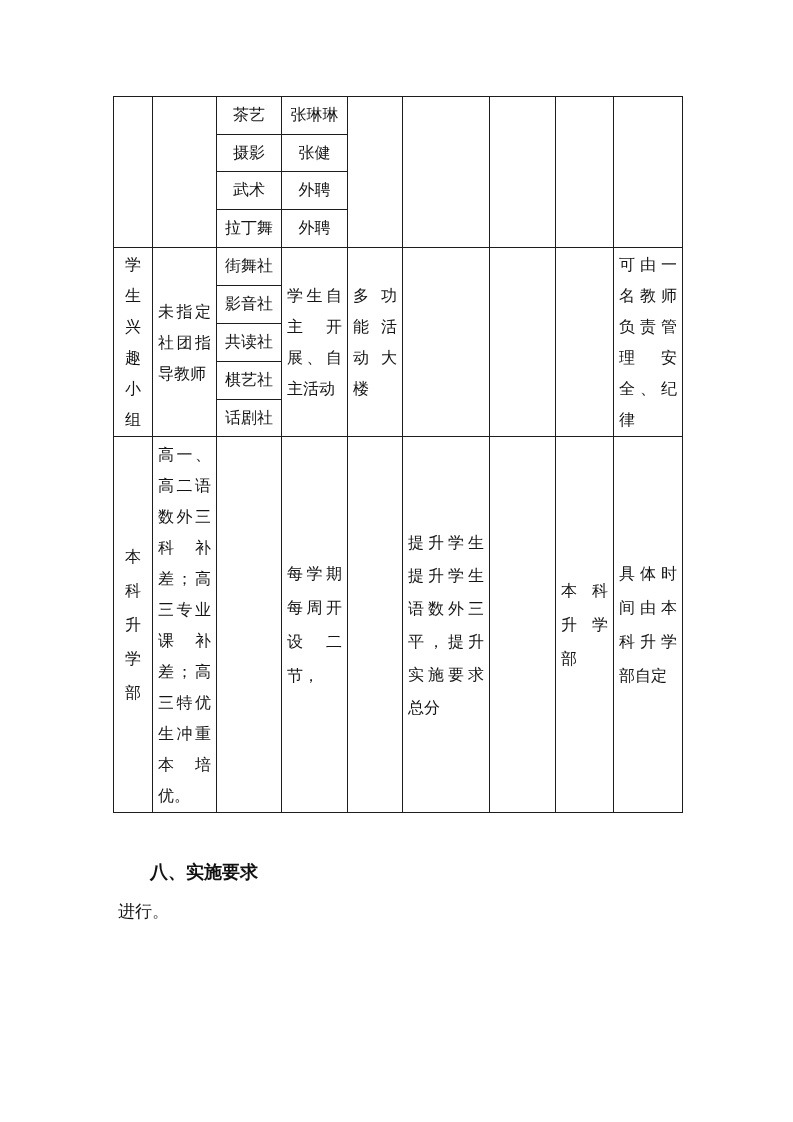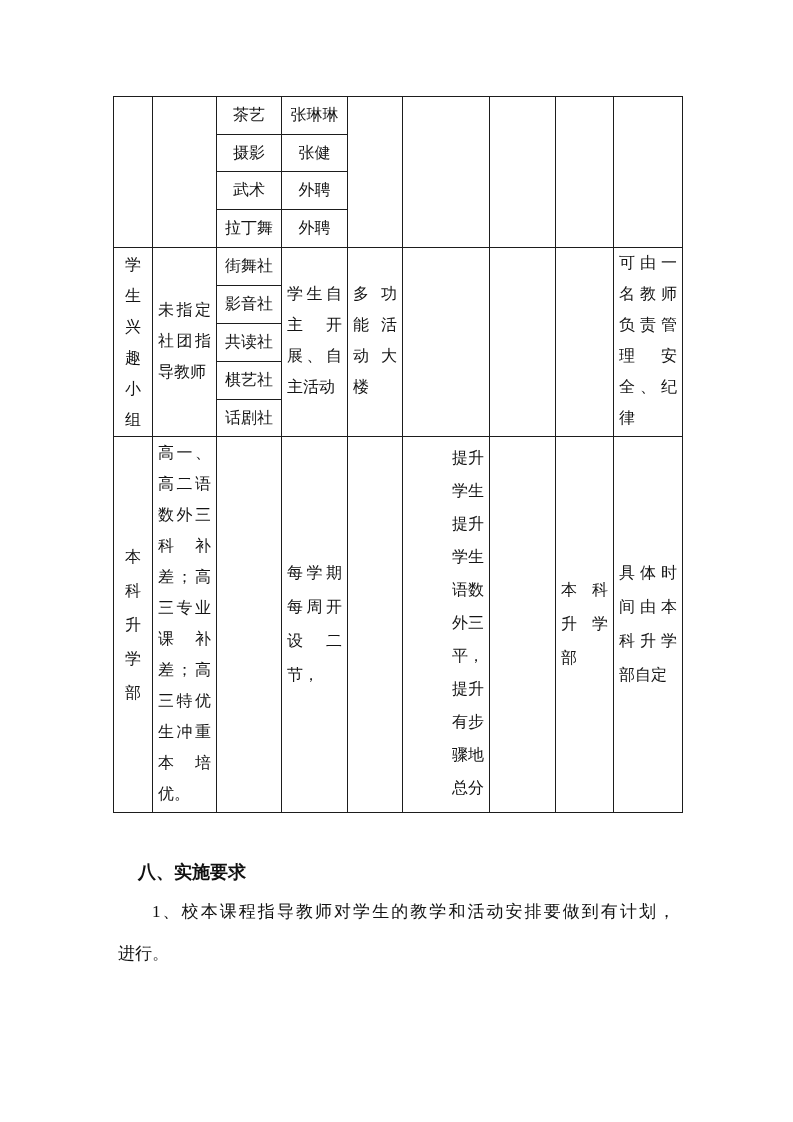--- a/index.html
+++ b/index.html
@@ -18,34 +18,34 @@
   table.doc-table td {
     border:1px solid #1d1d1d;
     padding:0 5px;
     font-size:16px;
     vertical-align:middle;
     overflow:hidden;
   }
   .cell-center { text-align:center; }
   .cline { line-height:31px; }
   
-  .just .cline { text-align:justify; text-align-last:justify;font-family:Liberation Mono, monospace; }
+  .just .cline { text-align:justify; text-align-last:justify; }
   .just .cline:last-child { text-align-last:left; }
   
   .cstack .cline { text-align:center; }
   .lh34 .cline { line-height:34px; }
-  .lh33 .cline { line-height:33px;margin-left:44px; }
+  .lh33 .cline { line-height:33px; }
   
   .body-text {
     position:absolute; left:118px; top:858px; width:557px;
     color:#111111;
   }
   .section-heading {
     font-size:18px; font-weight:bold; line-height:28px;
-    margin:0 0 0 20px;
+    margin:0 0 0 32px;
   }
   .para { margin-top:5px; }
   .pline {
     font-size:17px; line-height:42px;
     text-align:justify; text-align-last:justify;
   }
   .pline.first { text-indent:34px; }
   .pline.last { text-align-last:left; }
 </style>
 </head>
@@ -169,21 +169,21 @@
           <div class="cline">每周开</div>
           <div class="cline">设 二</div>
           <div class="cline">节，</div>
         </td>
     <td></td>
     <td class="just lh33">
           <div class="cline">提升学生</div>
           <div class="cline">提升学生</div>
           <div class="cline">语数外三</div>
           <div class="cline">平，提升</div>
-          <div class="cline">有步骤地</div>
+          <div class="cline">实施要求</div>
           <div class="cline">总分</div>
         </td>
     <td></td>
     <td class="just lh34">
           <div class="cline">本 科</div>
           <div class="cline">升 学</div>
           <div class="cline">部</div>
         </td>
     <td class="just lh34">
           <div class="cline">具体时</div>
@@ -191,16 +191,15 @@
           <div class="cline">科升学</div>
           <div class="cline">部自定</div>
         </td>
   </tr>
 </tbody>
   </table>
 
 <div class="body-text">
   <div class="section-heading">八、实施要求</div>
   <div class="para">
-    <div class="pline first">1、校本课程指导教师对学生的教学和活动安排要做到有计划，</div>
     <div class="pline last">进行。</div>
   </div>
 </div>
 
 </body></html>

